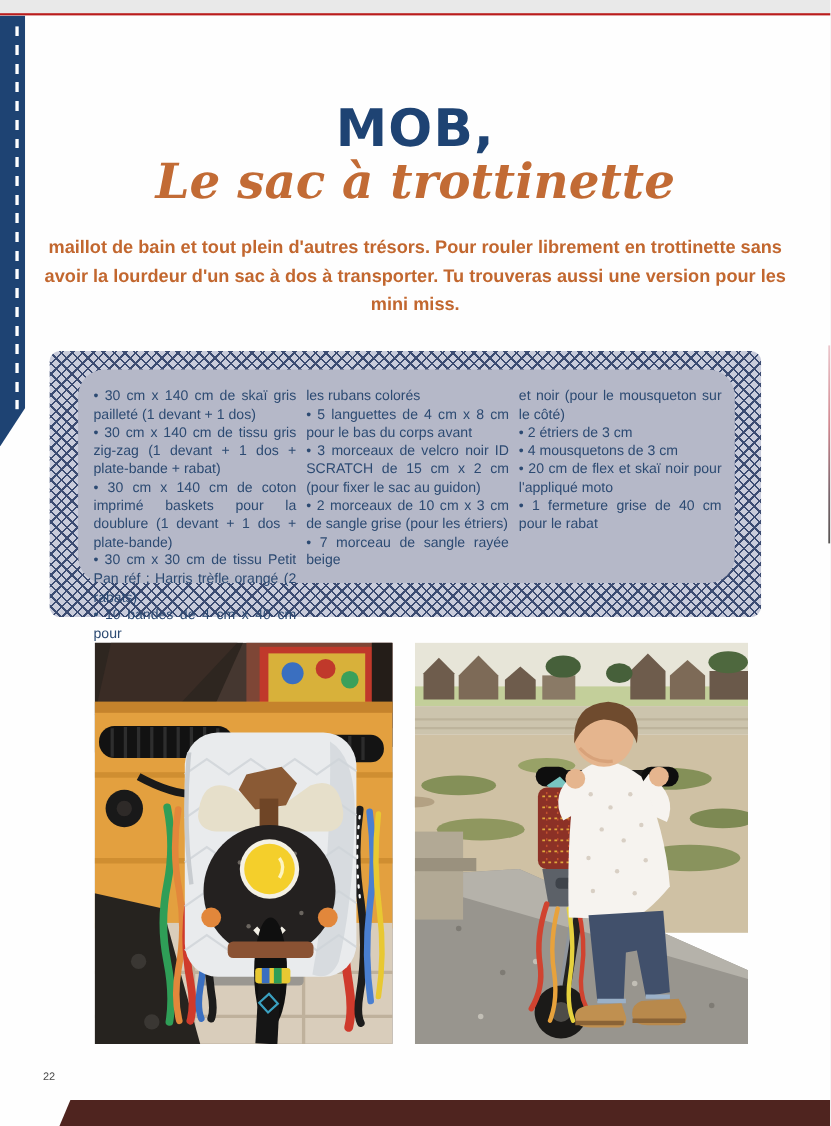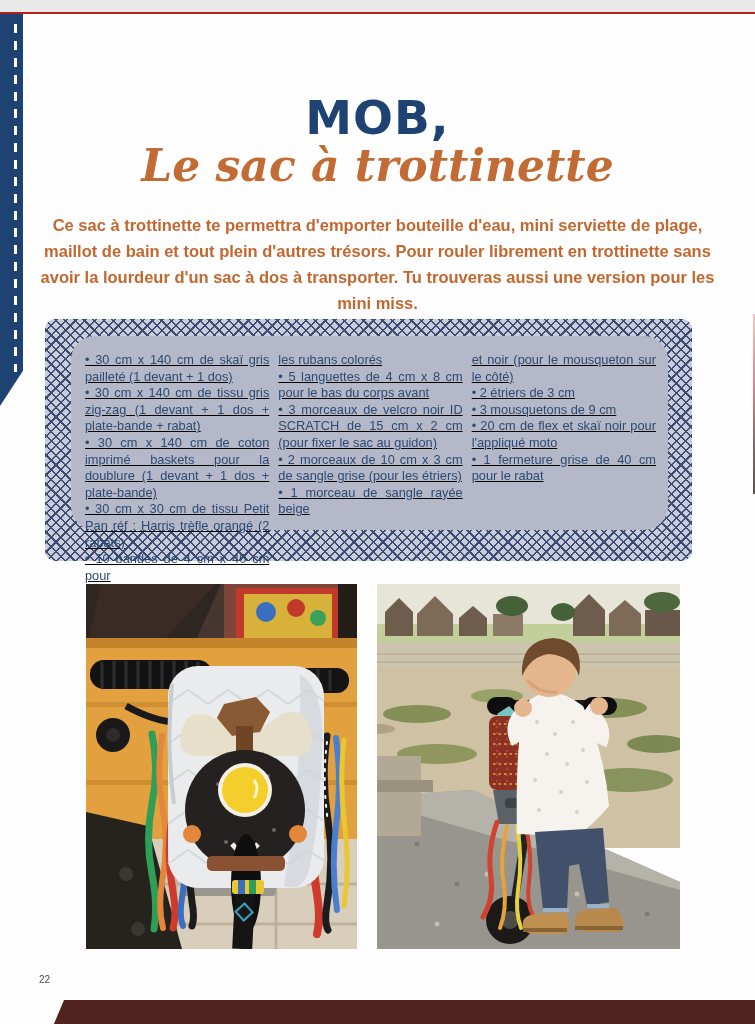--- a/index.html
+++ b/index.html
@@ -40,21 +40,21 @@
     border-radius:10px;
     background-color:#c9ccdb;
     background-image:
       repeating-linear-gradient(45deg,#3c4c72 0,#3c4c72 1.6px,transparent 1.6px,transparent 6.8px),
       repeating-linear-gradient(-45deg,#3c4c72 0,#3c4c72 1.6px,transparent 1.6px,transparent 6.8px);
   }
   .mat-inner{
     position:absolute;left:26px;top:17px;right:24px;bottom:31px;
     background:#b5b8c8;border-radius:24px;
     padding:16px 12px 0 14px;box-sizing:border-box;
-    display:flex;gap:9px;text-decoration:underline;
+    display:flex;gap:9px;
   }
   .mat-col{
     flex:1;color:#2c4a72;font-size:12.8px;line-height:16.6px;
     text-align:justify;
   }
   .mat-col p{margin:0;}
   .mat-banner{
     position:absolute;left:20px;top:-23px;height:37px;
     background:#1c3f6b;border-radius:19px;
     padding:0 26px;display:flex;align-items:center;
@@ -90,45 +90,44 @@
 <div class="page">
 
   <div class="ribbon">
     <div class="dash"></div>
   </div>
 
   <div class="title">MOB,</div>
   <div class="subtitle">Le sac à trottinette</div>
 
   <div class="intro">
-    <div>Ce sac à trottinette te permettra d'emporter bouteille d'eau, mini serviette de plage,</div>
     <div>maillot de bain et tout plein d'autres trésors. Pour rouler librement en trottinette sans</div>
     <div>avoir la lourdeur d'un sac à dos à transporter. Tu trouveras aussi une version pour les mini miss.</div>
   </div>
 
   <div class="mat-box">
     <div class="mat-inner">
       <div class="mat-col">
         <p>• 30 cm x 140 cm de skaï gris pailleté (1 devant + 1 dos)</p>
         <p>• 30 cm x 140 cm de tissu gris zig-zag (1 devant + 1 dos + plate-bande + rabat)</p>
         <p>• 30 cm x 140 cm de coton imprimé baskets pour la doublure (1 devant + 1 dos + plate-bande)</p>
         <p>• 30 cm x 30 cm de tissu Petit Pan réf : Harris trèfle orangé (2 rabats)</p>
         <p>• 10 bandes de 4 cm x 40 cm pour</p>
       </div>
       <div class="mat-col">
         <p>les rubans colorés</p>
         <p>• 5 languettes de 4 cm x 8 cm pour le bas du corps avant</p>
         <p>• 3 morceaux de velcro noir ID SCRATCH de 15 cm x 2 cm (pour fixer le sac au guidon)</p>
         <p>• 2 morceaux de 10 cm x 3 cm de sangle grise (pour les étriers)</p>
-        <p>• 1 morceau de sangle rayée beige</p>
+        <p>• 7 morceau de sangle rayée beige</p>
       </div>
       <div class="mat-col">
         <p>et noir (pour le mousqueton sur le côté)</p>
         <p>• 2 étriers de 3 cm</p>
-        <p>• 3 mousquetons de 9 cm</p>
+        <p>• 4 mousquetons de 3 cm</p>
         <p>• 20 cm de flex et skaï noir pour l'appliqué moto</p>
         <p>• 1 fermeture grise de 40 cm pour le rabat</p>
       </div>
     </div>
   </div>
 
   <div class="photo photo-left" title="Sac à trottinette gris avec appliqué moto et rubans colorés accroché à un guidon">
     <svg width="271" height="365" viewBox="0 0 271 365" xmlns="http://www.w3.org/2000/svg">
 
       <rect width="271" height="365" fill="#453730"></rect>

